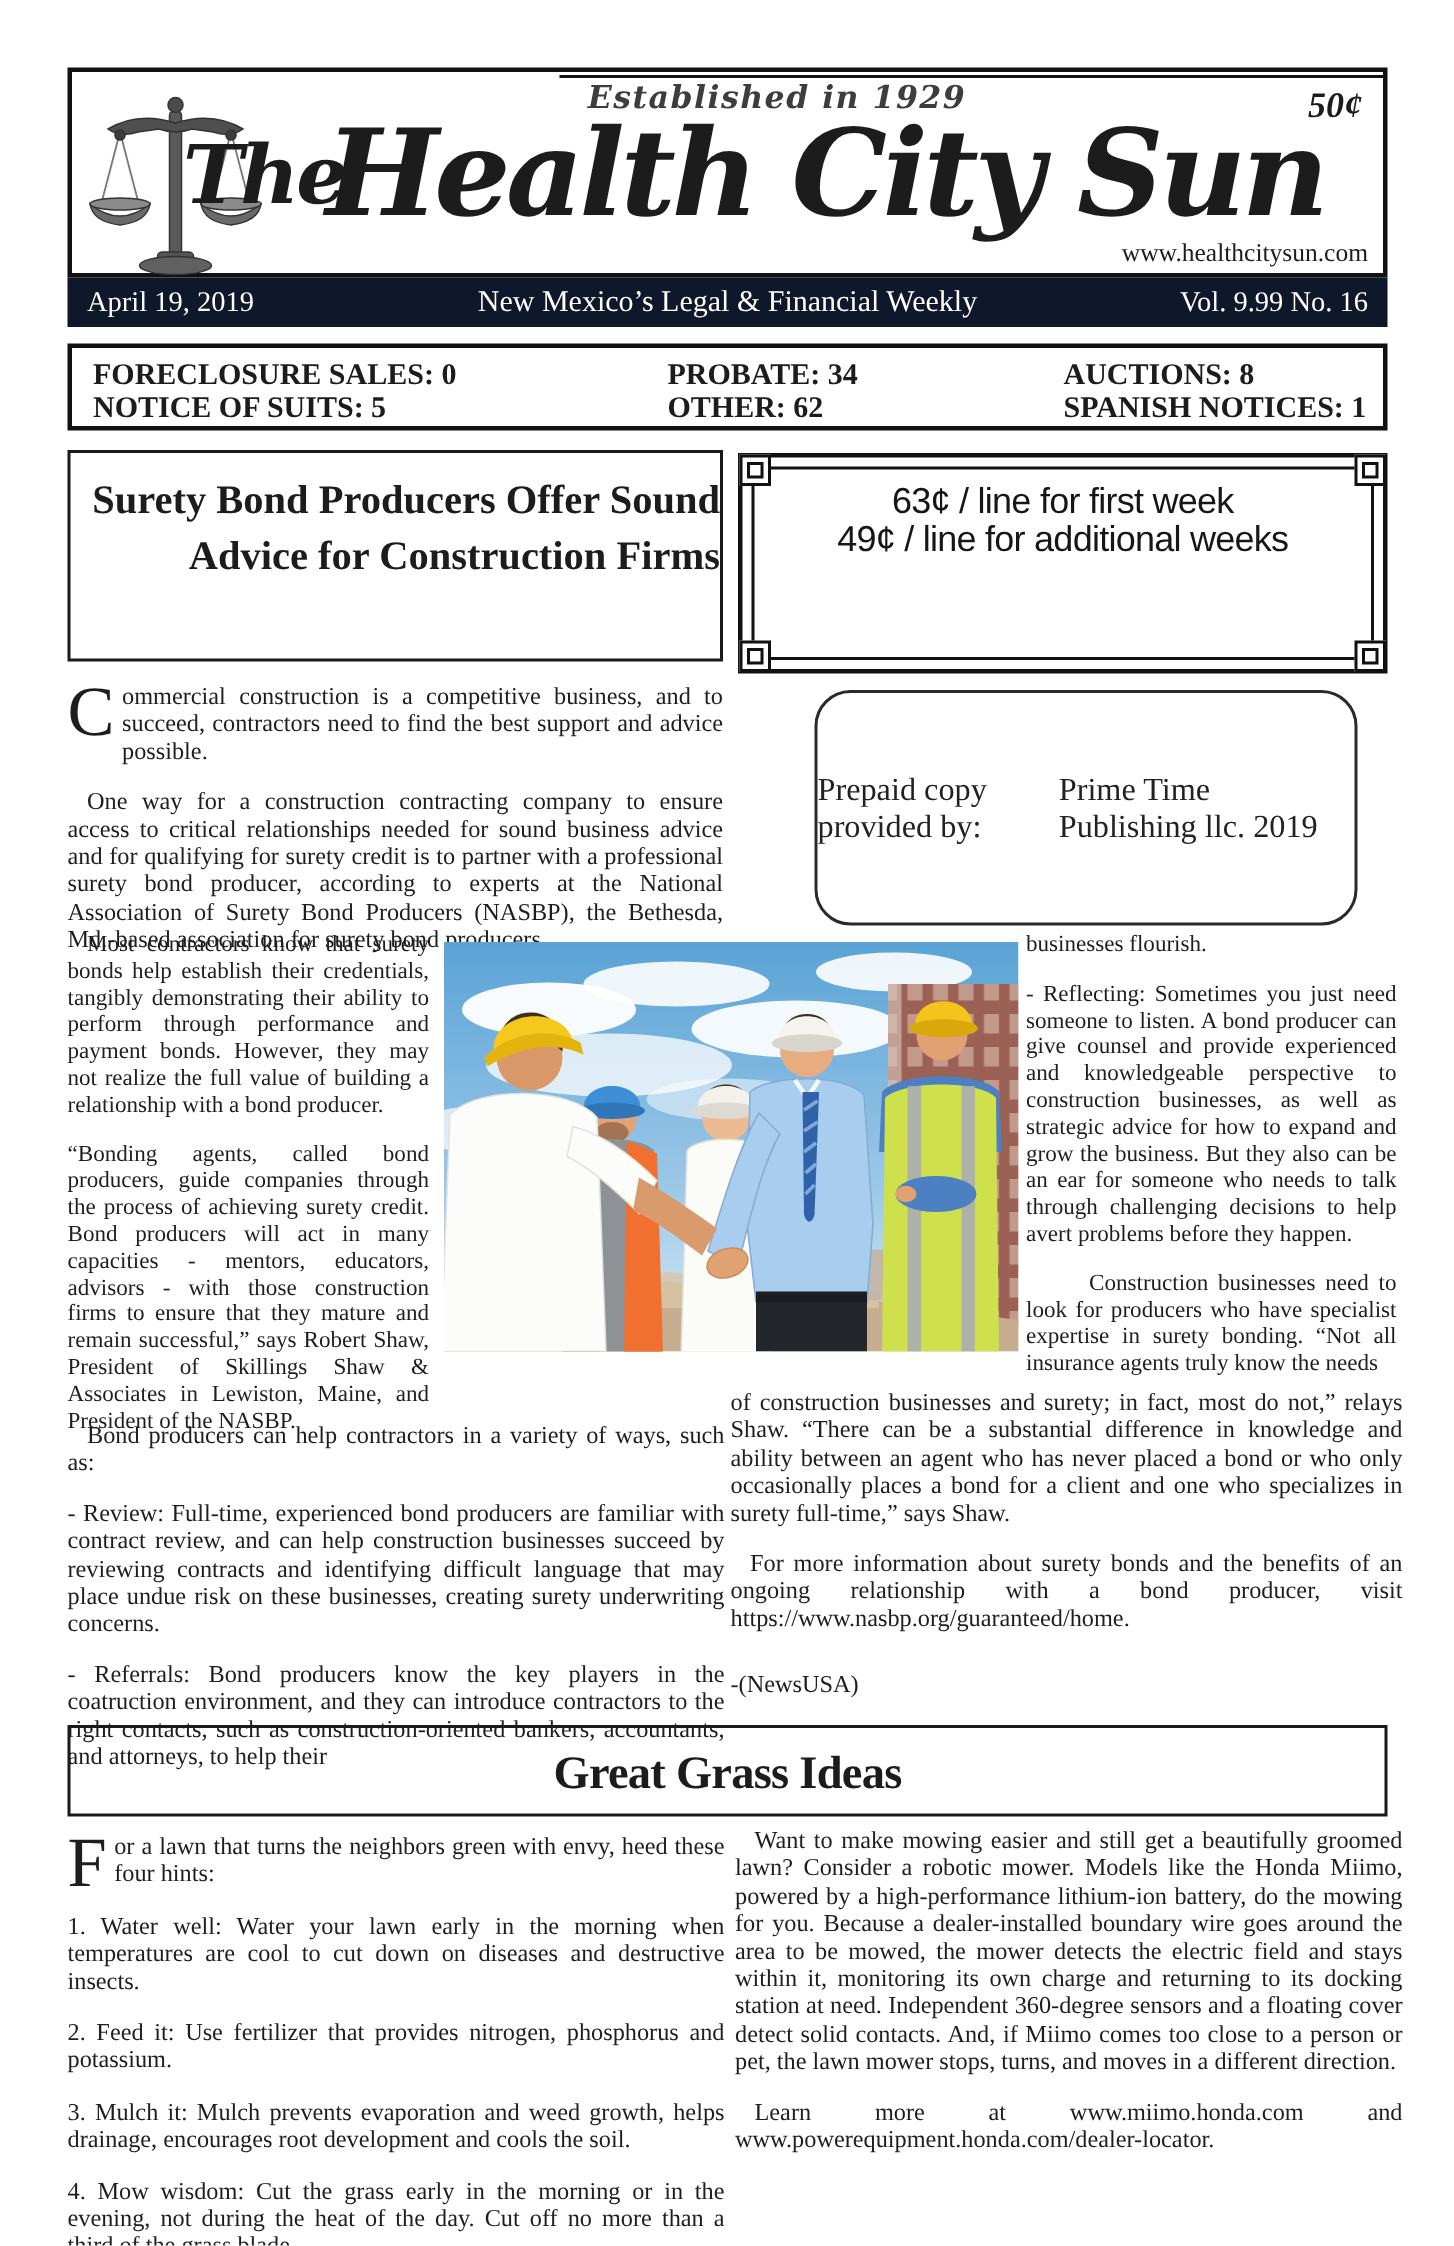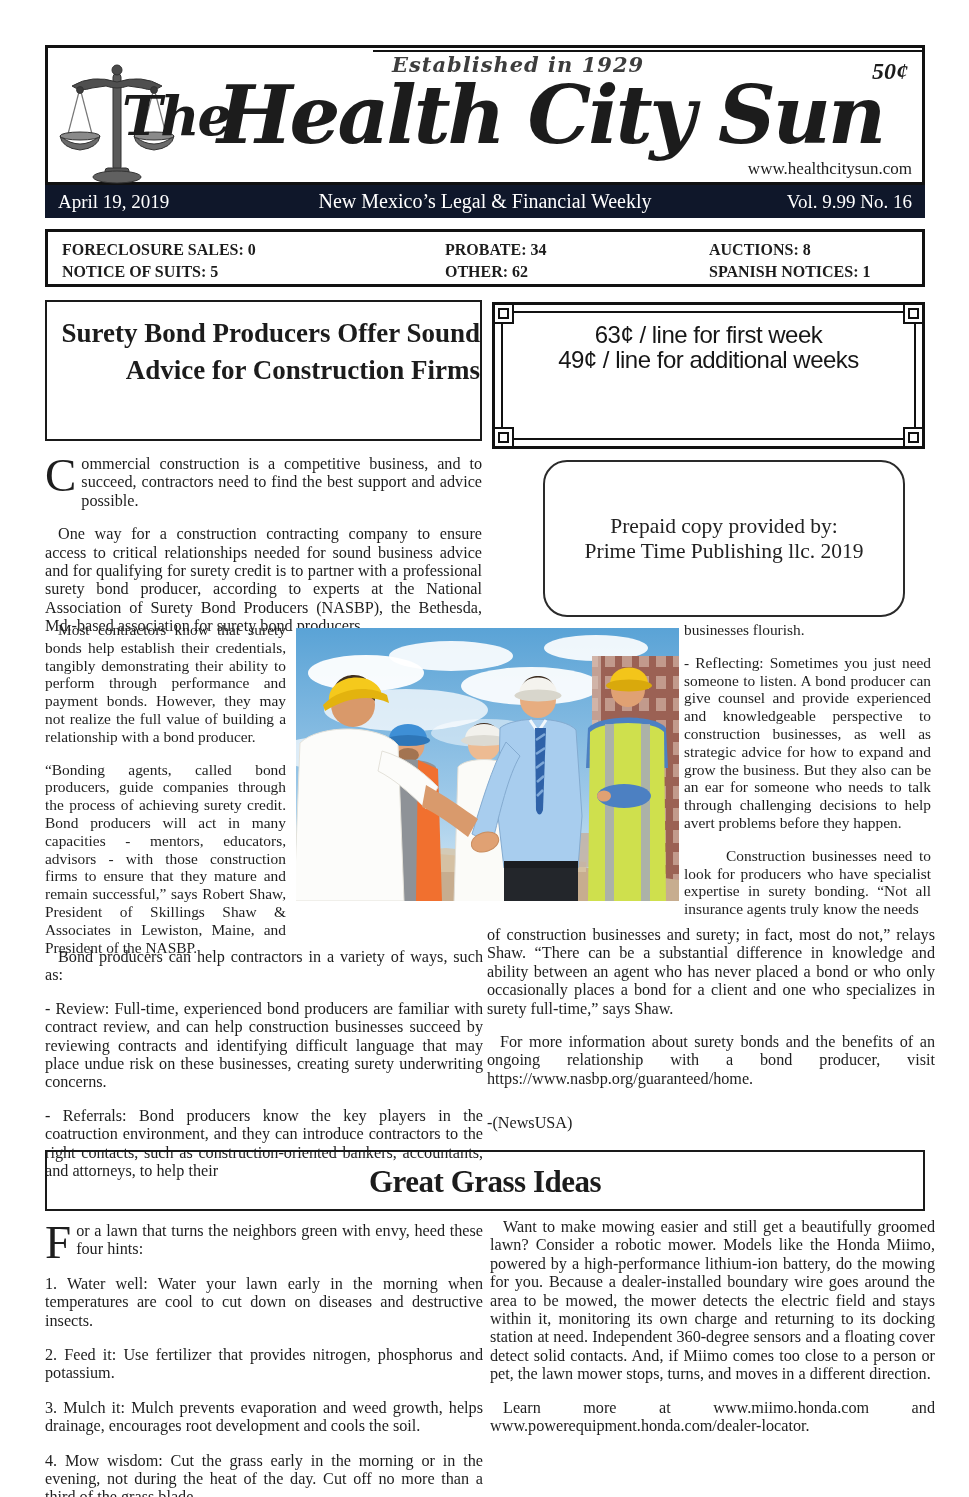--- a/index.html
+++ b/index.html
@@ -46,21 +46,21 @@
     color:#fff; display:flex; align-items:center; justify-content:space-between;
     padding:0 13px; font-size:19px;
   }
   .datebar .center { position:absolute; left:0; right:0; text-align:center; font-size:20px; }
 
   
   .statsbox {
     left:45px; top:229px; width:880px; height:58px;
     border:3px solid #111; background:#fff;
   }
-  .statcol { position:absolute; top:7px; font-weight:bold; font-size:16px; line-height:22px; }
+  .statcol { position:absolute; top:7px; font-weight:bold; font-size:20px; line-height:22px; }
   .statcol.c1 { left:14px; }
   .statcol.c2 { left:397px; }
   .statcol.c3 { left:661px; }
 
   
   .headbox {
     left:45px; top:300px; width:437px; height:141px;
     border:2px solid #1a1a1a; text-align:right; padding-top:13px;
   }
   .headbox .h {
@@ -78,21 +78,21 @@
   .ad-rate { font-size:24px; line-height:25px; letter-spacing:-0.5px; color:#161616; }
   .corner { position:absolute; width:21px; height:21px; background:#fff; border:2.5px solid #111; z-index:2; }
   .corner::after { content:""; position:absolute; inset:3px; border:2px solid #111; }
   .corner.tl { top:-2px; left:-2px; } .corner.tr { top:-2px; right:-2px; }
   .corner.bl { bottom:-2px; left:-2px; } .corner.br { bottom:-2px; right:-2px; }
 
   
   .prepaid {
     left:543px; top:460px; width:362px; height:157px;
     border:2px solid #2a2a2a; border-radius:24px;
-    display:flex; flex-direction:column; align-items:center; justify-content:center;
+    display:flex; flex-direction:row; align-items:center; justify-content:center;
     font-size:21.5px; line-height:25px; color:#222;
   }
 
   
   .col { position:absolute; }
   .col p { font-size:16.2px; line-height:18.4px; text-align:justify; color:#1e1e1e; }
   .col.narrow p { font-size:15.4px; line-height:17.8px; }
   .mt { margin-top:15px; }
   .ind { text-indent:13px; }
   .ind-lg { text-indent:42px; }

